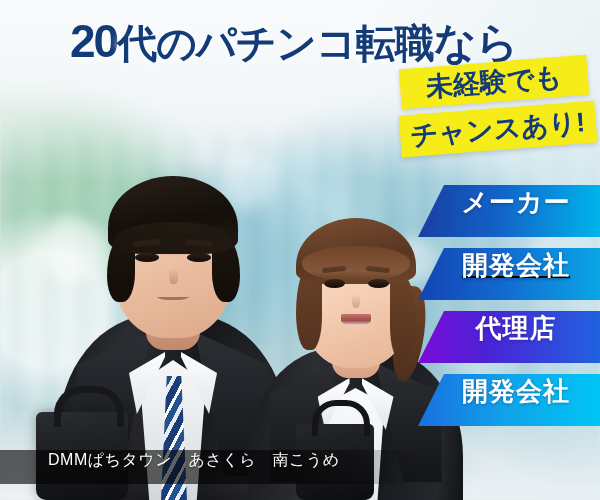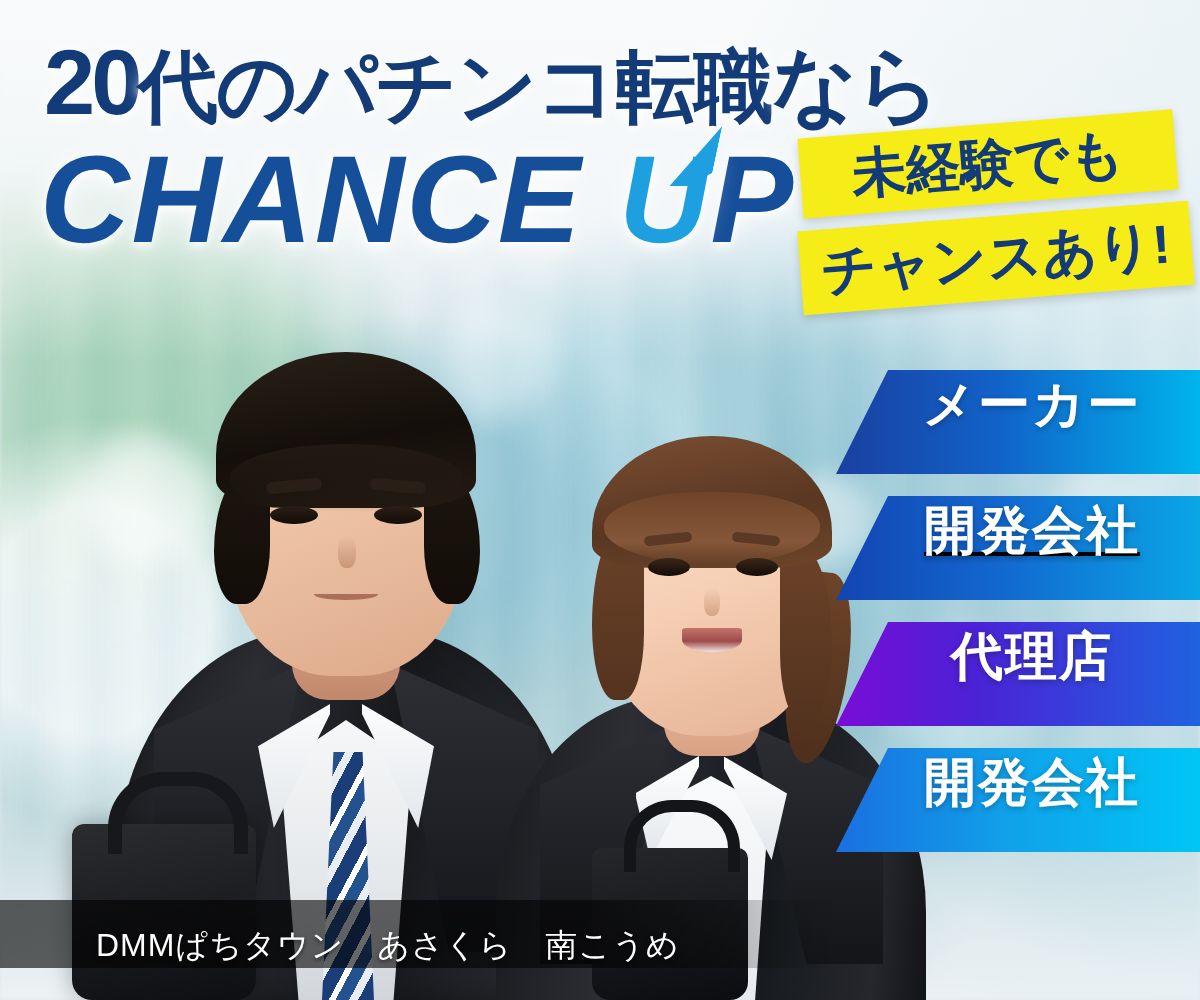--- a/index.html
+++ b/index.html
@@ -275,21 +275,21 @@
     border-radius:24px 24px 0 0;
   }
 
   
   .headline {
     position:absolute; left:22px; top:14px;
     font-size:40px; font-weight:700; letter-spacing:-1px;
     color:#123b78; white-space:nowrap;
     text-shadow:0 2px 4px rgba(255,255,255,.85), 0 0 10px rgba(255,255,255,.9);
   }
-  .headline .num { font-size:46px; letter-spacing:-2px; }
+  .headline .num { font-size:46px; letter-spacing:-2px;margin-left:48px; }
   .headline .tail { font-size:42px; }
 
   
   .wordmark {
     position:absolute; left:20px; top:70px;
     font-size:62px; font-weight:700; font-style:italic;
     letter-spacing:1px; white-space:nowrap; line-height:1;
     color:#164f99;
     text-shadow:0 2px 5px rgba(255,255,255,.9), 0 0 14px rgba(255,255,255,.85);
   }
@@ -342,21 +342,21 @@
   .cat-hall   { background:linear-gradient(90deg,#3409c9 0%,#2a35d8 40%,#1771e6 100%); }
   .cat-dev    { background:linear-gradient(90deg,#1344b2 0%,#1268cf 45%,#0aa6e6 100%);text-decoration:underline; }
   .cat-agency { background:linear-gradient(90deg,#7a0cd8 0%,#4b22d6 38%,#1f62e0 100%); }
   .cat-media  { background:linear-gradient(90deg,#1a6fe0 0%,#10a2ea 48%,#00c6f5 100%); }
 
   
   .credit {
     position:absolute; left:0; bottom:16px;
     width:420px; height:34px;
     background:linear-gradient(90deg,rgba(0,0,0,.62) 0%,rgba(0,0,0,.58) 70%,rgba(0,0,0,0) 100%);
-    display:flex; align-items:flex-end;
+    display:flex; align-items:flex-start;
   }
   .credit span {
     color:#ffffff; font-size:16px; font-weight:400;
     padding-left:48px; letter-spacing:.5px; white-space:nowrap;
     text-shadow:0 1px 2px rgba(0,0,0,.6);
   }
 </style>
 </head>
 <body>
 
@@ -417,23 +417,20 @@
     </div>
 
     <div class="bag-l"></div>
     <div class="bag-r"></div>
   </div>
 
   <div class="headline">
     <span class="num">20</span><span>代のパチンコ転職</span><span class="tail">なら</span>
   </div>
 
-  <div class="wordmark">
-    <span>CHANCE</span>&nbsp;<span class="u-wrap"><span>U</span><i class="u-swoosh"></i></span><span>P</span>
-  </div>
 
   <div class="badge badge-1">
     <span>未経験でも</span>
   </div>
   <div class="badge badge-2">
     <span>チャンスあり!</span>
   </div>
 
   <div class="cats">
     <div class="cat cat-maker">

